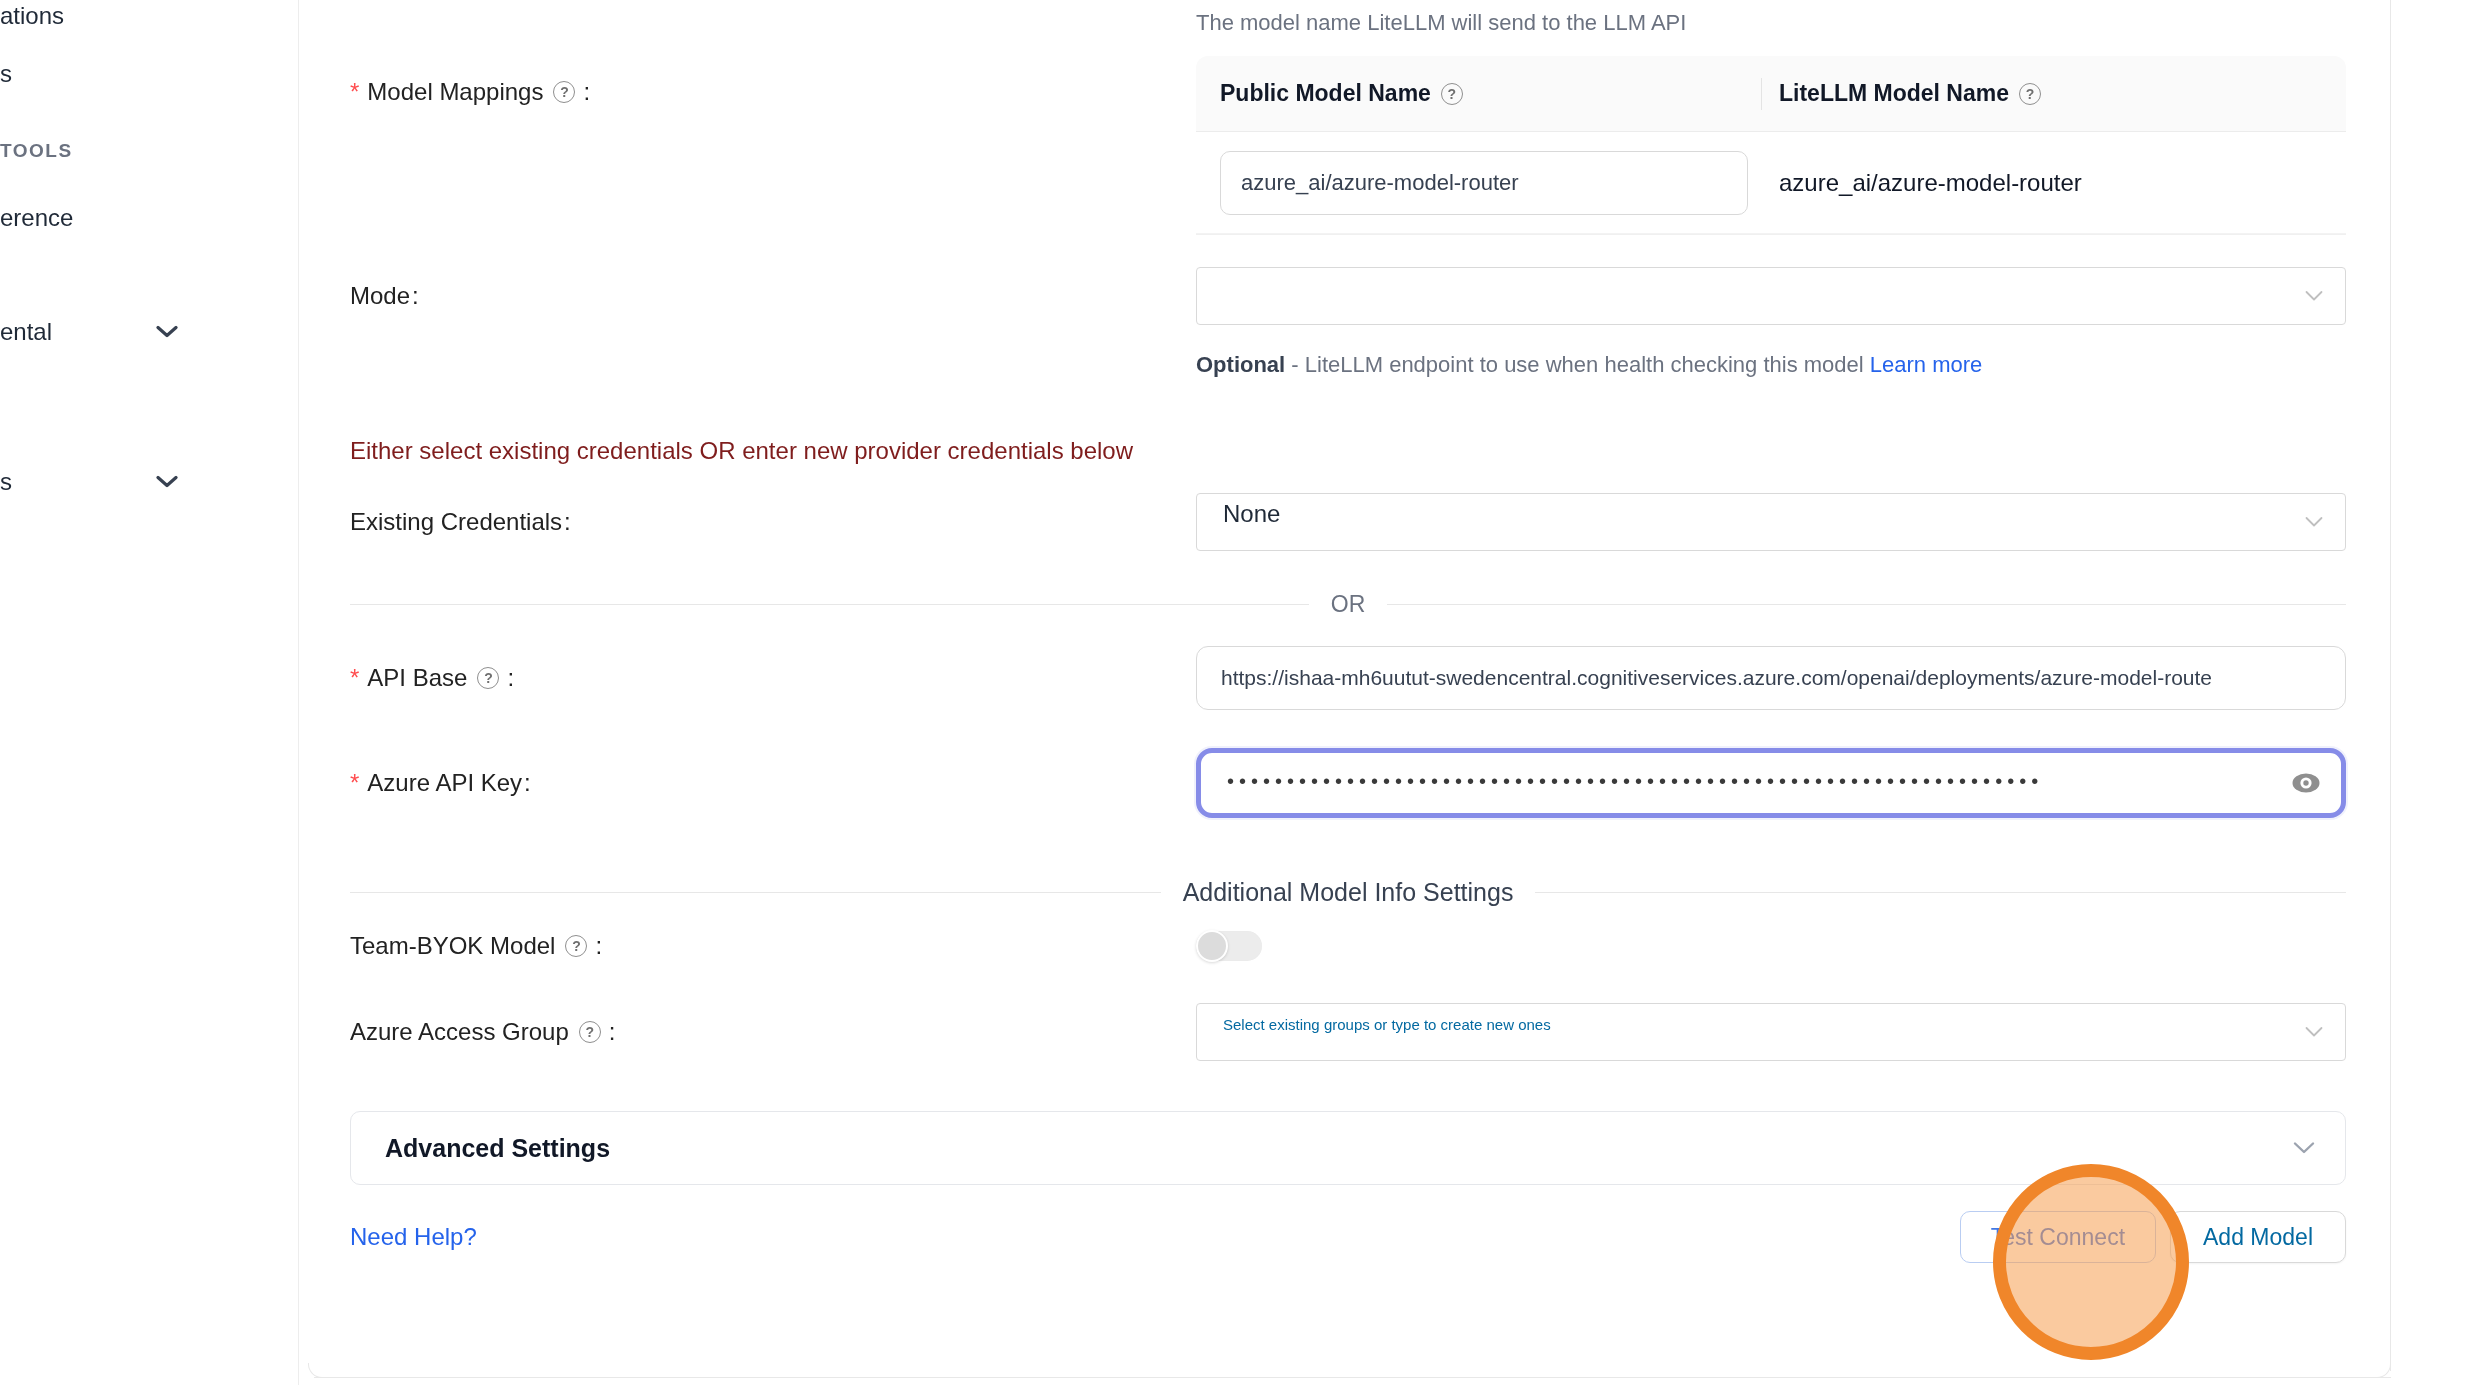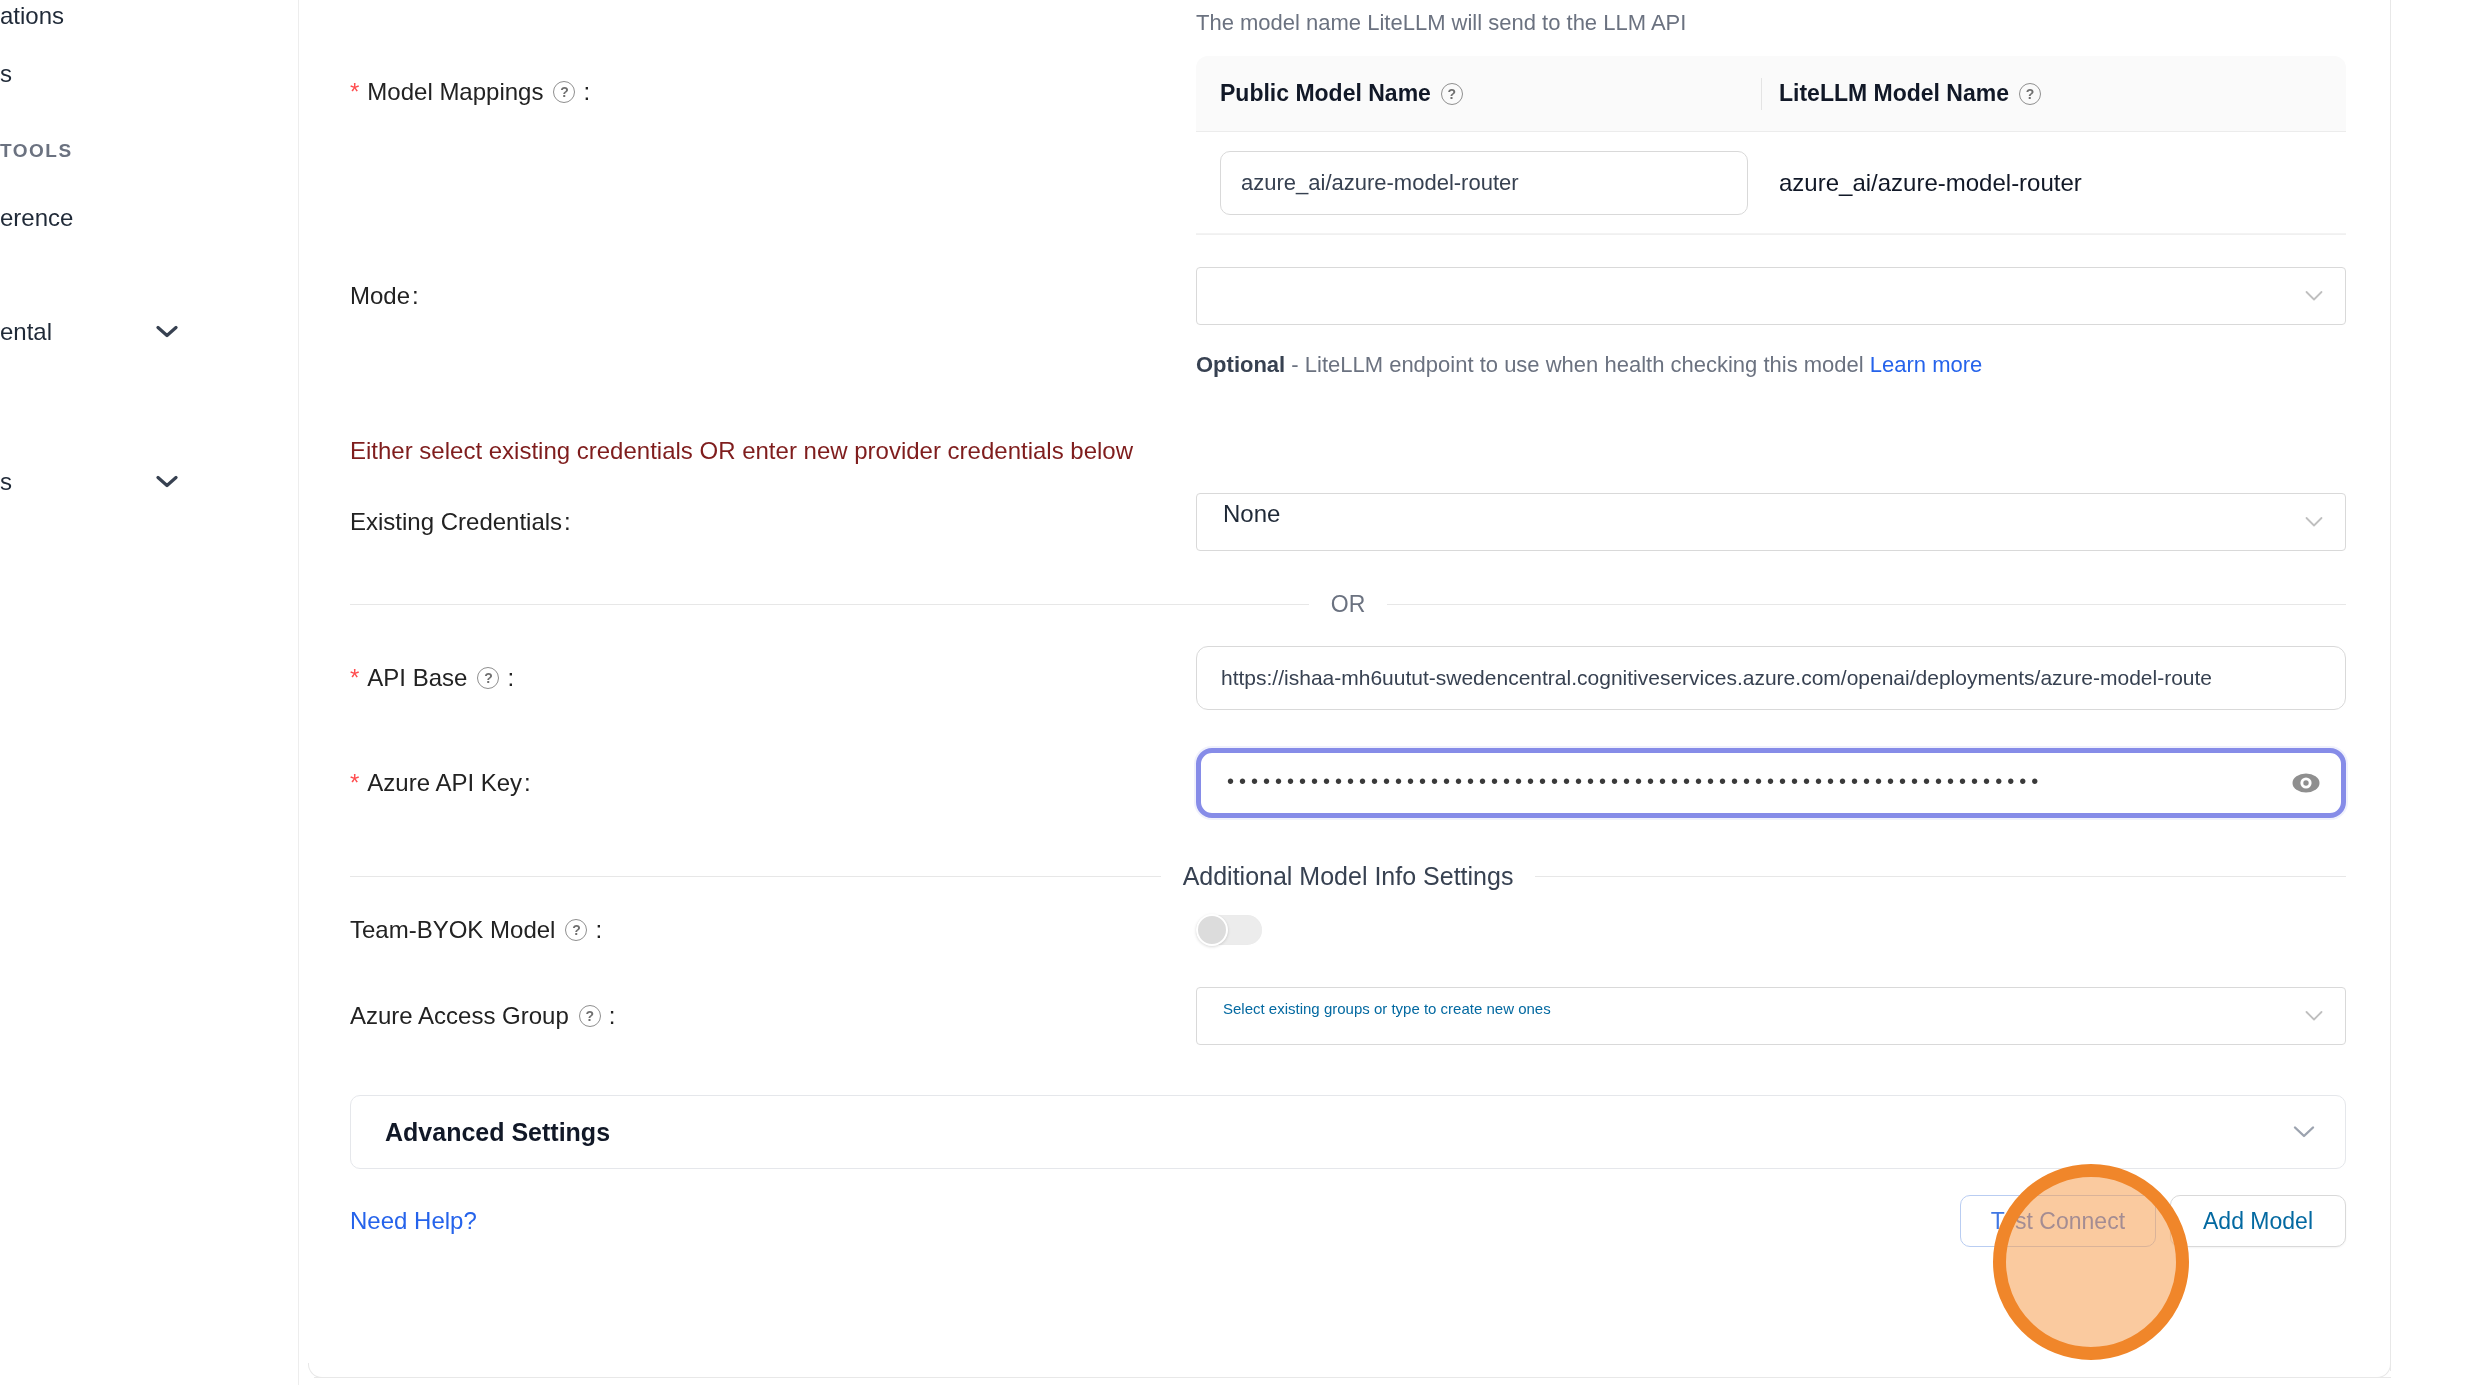--- a/index.html
+++ b/index.html
@@ -116,21 +116,21 @@
   
   .mt-helper { margin-top:10px; }
   .mt-table  { margin-top:20px; }
   .mt-mode   { margin-top:32px; }
   .mt-modehelp { margin-top:20px; }
   .mt-note   { margin-top:52px; }
   .mt-cred   { margin-top:28px; }
   .mt-or     { margin-top:40px; }
   .mt-api    { margin-top:28px; }
   .mt-key    { margin-top:38px; }
-  .mt-info   { margin-top:44px; }
+  .mt-info   { margin-top:60px; }
   .mt-byok   { margin-top:24px; }
   .mt-access { margin-top:42px; }
   .mt-adv    { margin-top:50px; }
   .mt-footer { margin-top:26px; }
 </style>
 </head>
 <body>
 
 <div class="sidebar">
   <div class="side-item" style="top:2px;">

